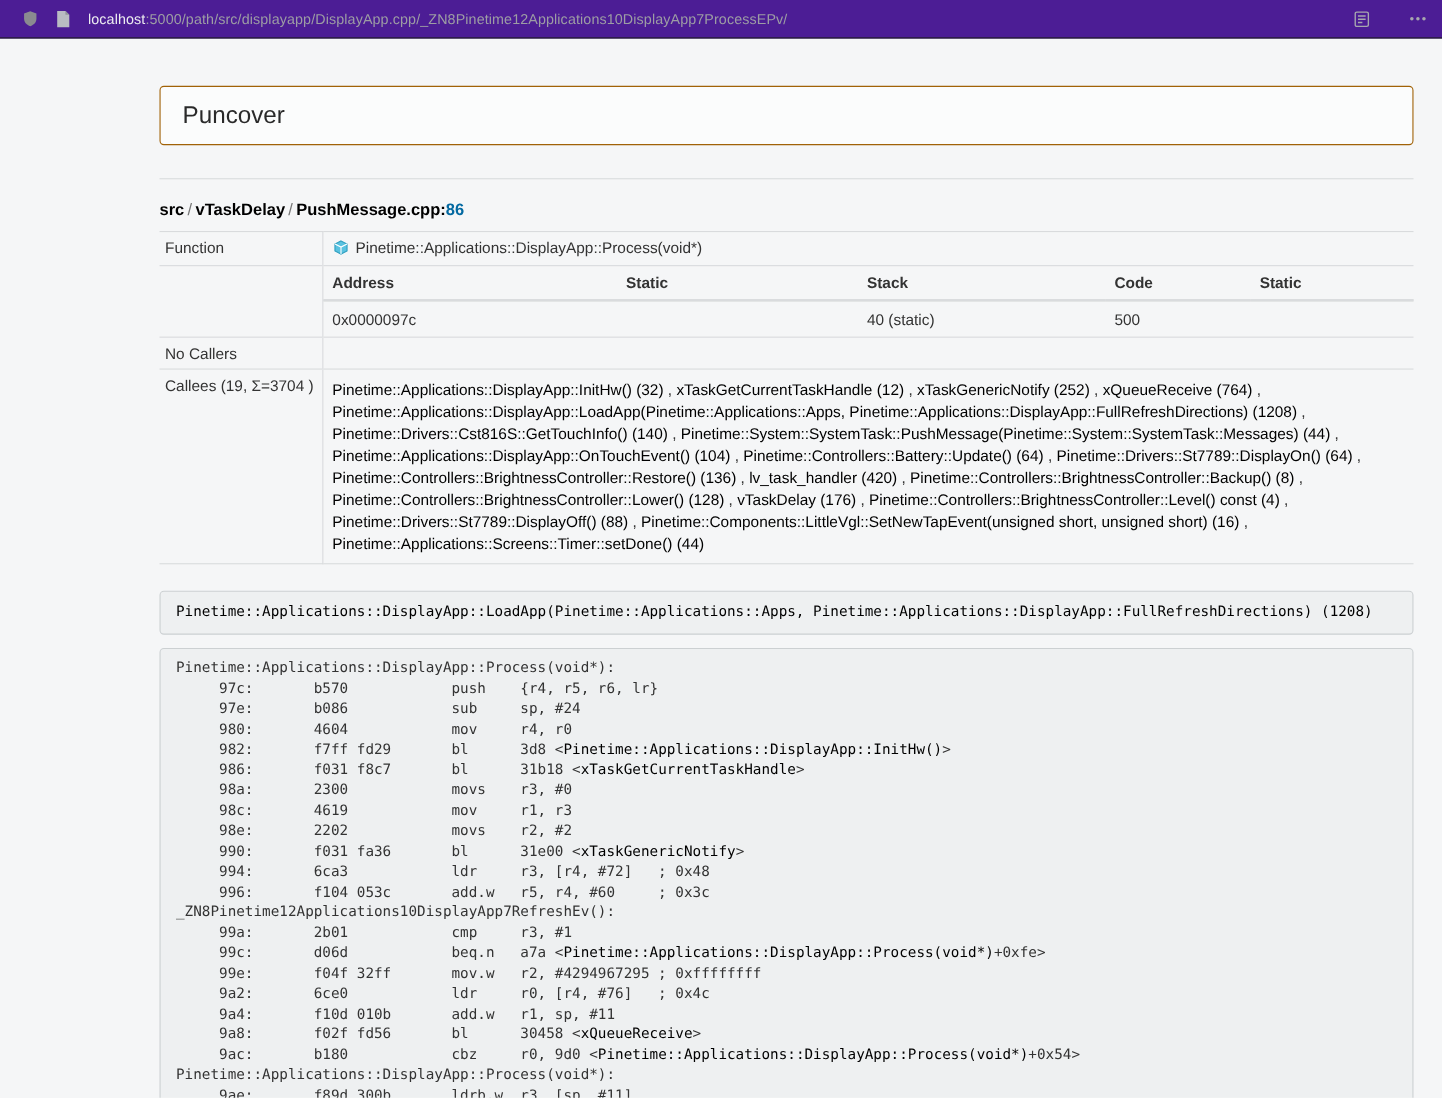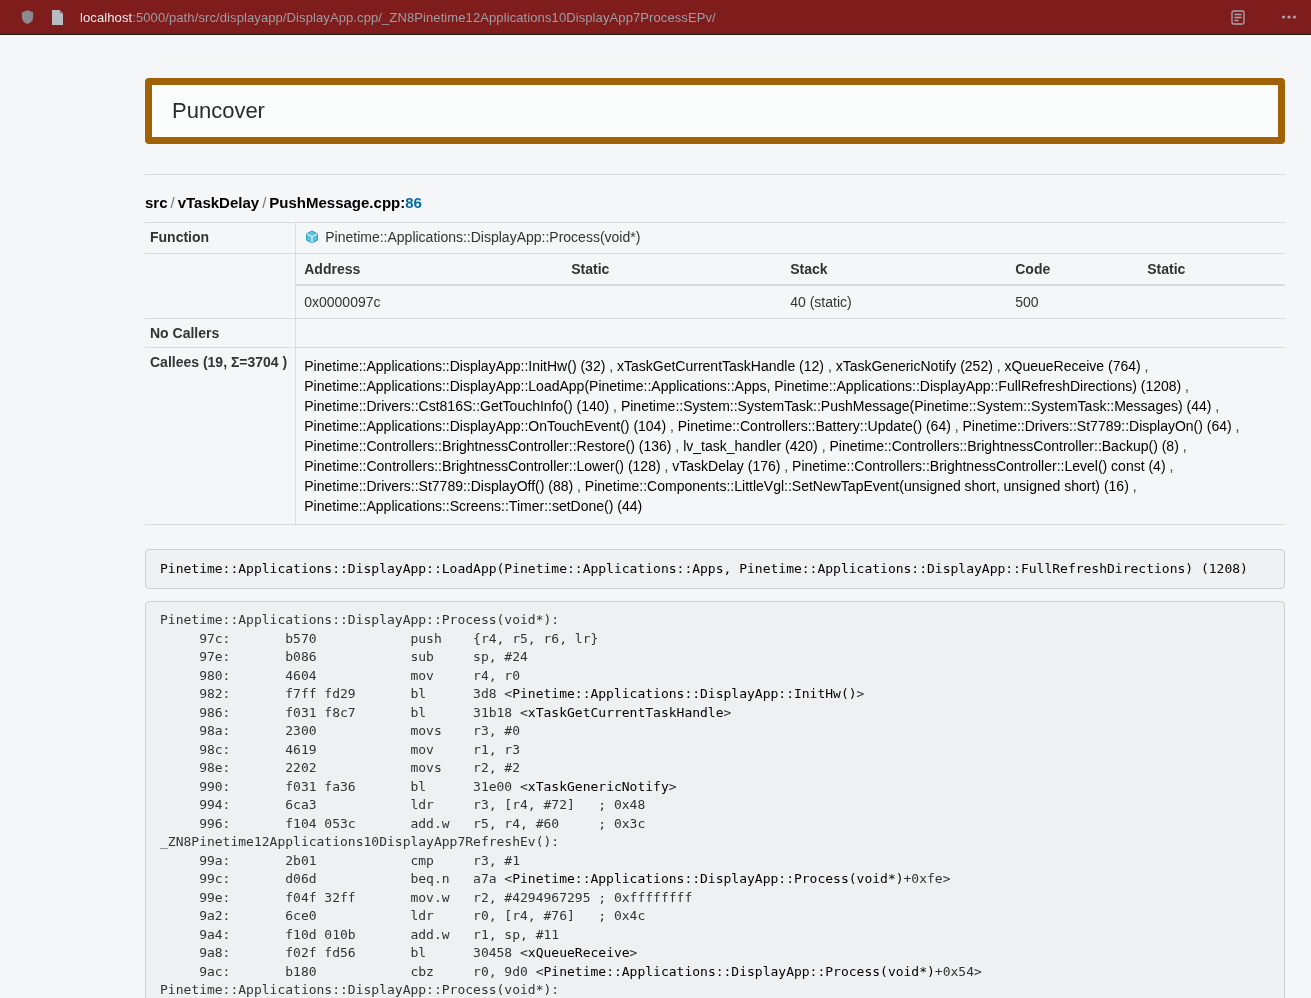--- a/index.html
+++ b/index.html
@@ -6,40 +6,40 @@
   html, body { margin: 0; padding: 0; }
   body {
     width: 1311px; height: 998px; overflow: hidden;
     background: #f5f6f7; color: #333;
     font-family: "Liberation Sans", sans-serif;
     font-size: 14px;
   }
 
   
   .chrome {
-    height: 35px; background: #7f1d1d; border-bottom: 1px solid #1b1b1d;
+    height: 35px; background: #4c1d95; border-bottom: 1px solid #1b1b1d;
     display: flex; align-items: center; padding: 0 14px;
   }
   .chrome-icon { display: inline-flex; align-items: center; justify-content: center; flex: 0 0 auto; }
   .chrome-icon + .chrome-icon { margin-left: 16px; }
   .ci-shield { margin-left: 6px; }
   .urlbar {
     margin-left: 16px; flex: 1 1 auto; overflow: hidden; white-space: nowrap;
     font-size: 13px; letter-spacing: 0.1px;
   }
   .urlbar .host { color: #ececf0; }
   .urlbar .rest { color: #9d9da4; }
   .chrome-right { display: flex; align-items: center; gap: 20px; margin-left: 16px; }
 
   
   .container { margin-left: 145px; width: 1140px; }
 
   .jumbo {
     margin-top: 43px; padding: 13px 20px;
-    background: #fbfcfc; border: 7px solid #a16207; border-radius: 4px;
+    background: #fbfcfc; border: 1px solid #a16207; border-radius: 4px;
     font-size: 22px; color: #2a2a2a; line-height: 26px;
   }
 
   hr.divider { border: 0; border-top: 1px solid #d9dbdd; margin: 30px 0 0 0; }
 
   a { color: #000000; text-decoration: none; }
 
   .breadcrumb { margin-top: 19px; font-size: 15px; font-weight: bold; }
   .breadcrumb .sep { color: #777; font-weight: normal; padding: 0 3px; }
   .breadcrumb .linenum { color: #0369a1; }
@@ -48,21 +48,21 @@
   table.info-table { width: 100%; border-collapse: collapse; margin-top: 11px; font-size: 14px; }
   .info-table > tbody > tr > th,
   .info-table > tbody > tr > td {
     border-top: 1px solid #d9dbdd; padding: 6px 8px;
     text-align: left; vertical-align: top;
   }
   .info-table > tbody > tr:last-child > th,
   .info-table > tbody > tr:last-child > td { border-bottom: 1px solid #d9dbdd; }
   .label-col {
     width: 147px; border-right: 1px solid #d9dbdd;
-    font-weight: bold; white-space: nowrap; padding-left: 5px !important; margin-left: 28px;
+    font-weight: normal; white-space: nowrap; padding-left: 5px !important; margin-left: 28px;
   }
   .inner-cell { padding: 0 !important; margin-top: 36px; }
 
   table.inner-table { width: 100%; border-collapse: collapse; table-layout: fixed; }
   .inner-table th {
     padding: 7px 8px; text-align: left; font-weight: bold;
     border-bottom: 2px solid #d9dbdd;
   }
   .inner-table td { padding: 8px 8px; }
 

